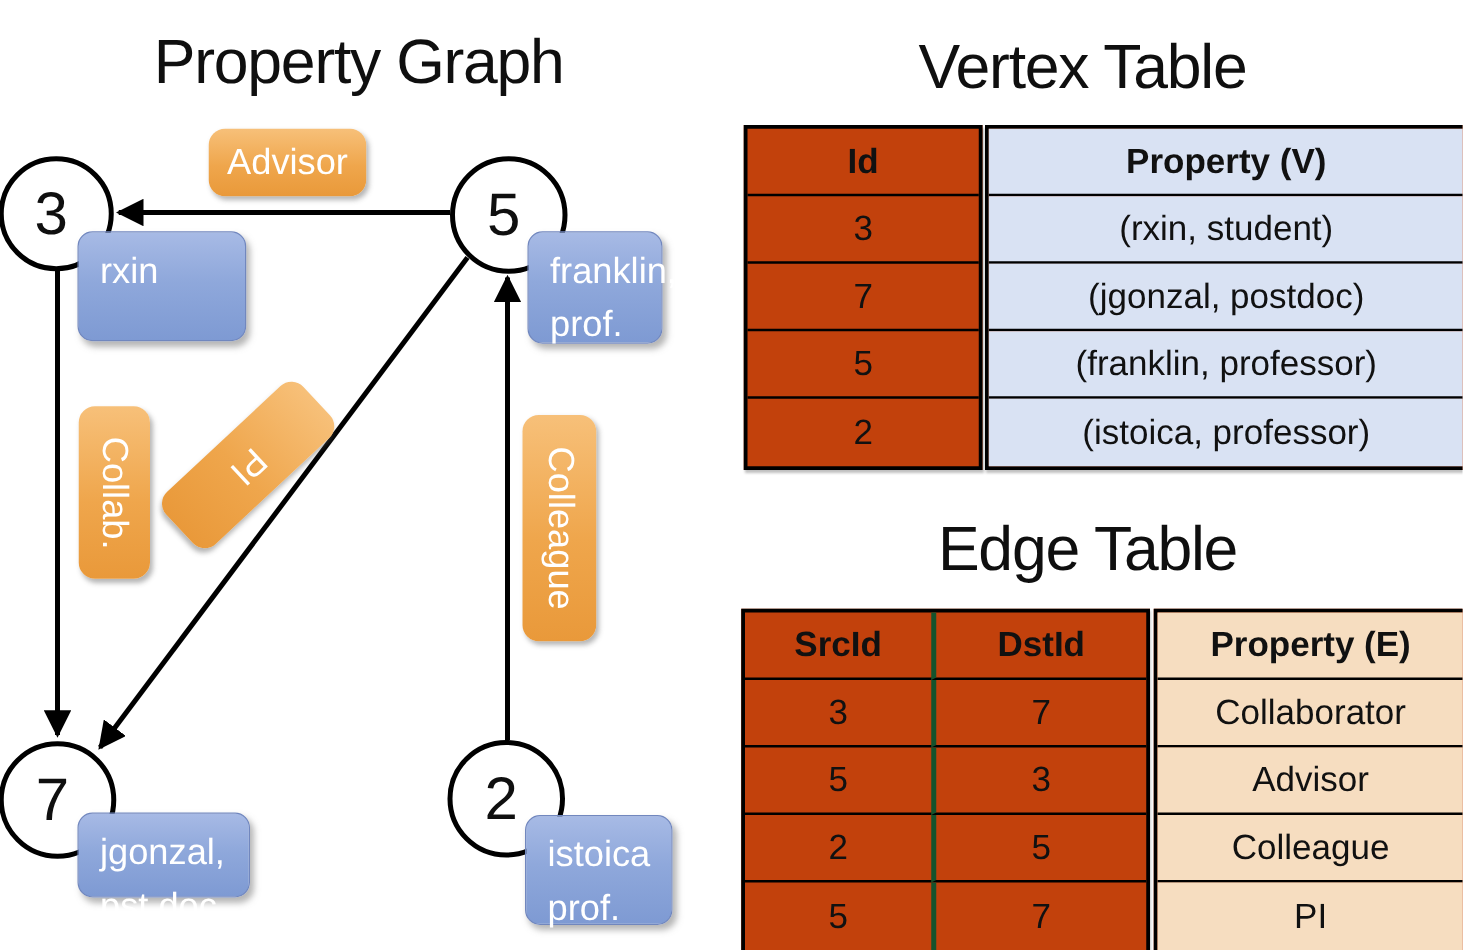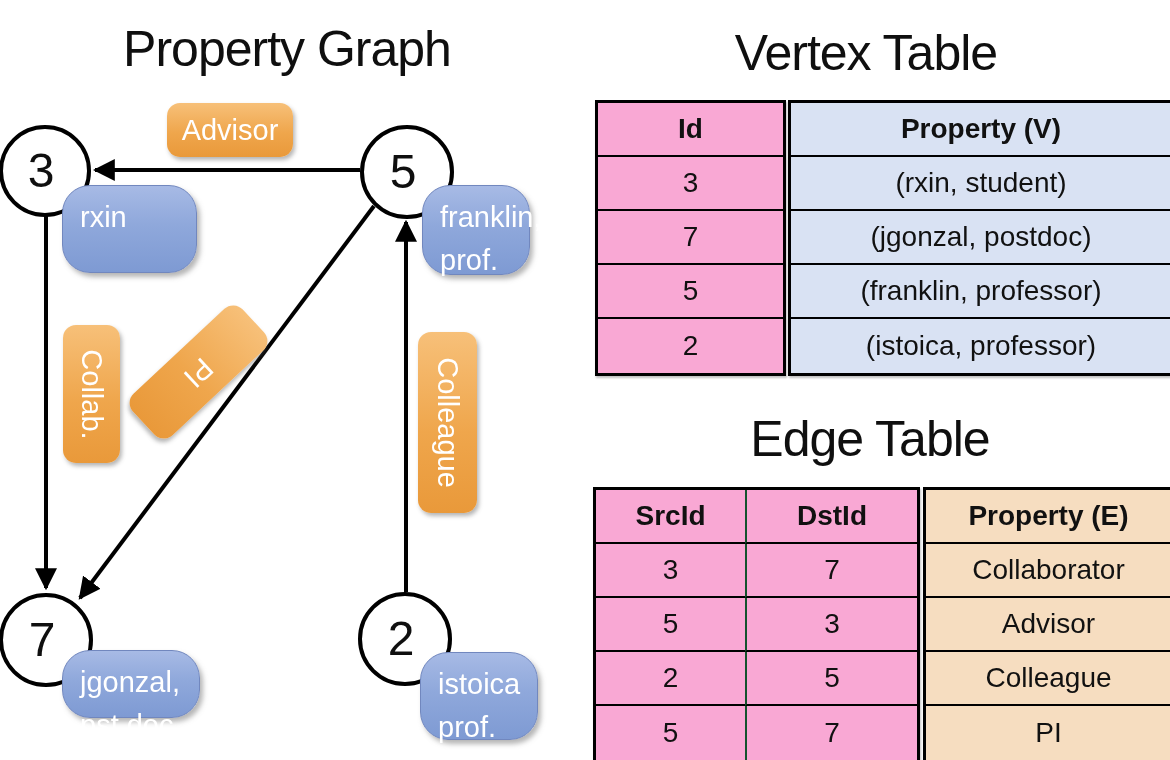--- a/index.html
+++ b/index.html
@@ -16,39 +16,39 @@
   .edge-label{
     position:absolute;display:flex;align-items:center;justify-content:center;
     background:linear-gradient(180deg,#f7c079 0%,#efa64c 55%,#e9993a 100%);
     border-radius:13px;color:#ffffff;font-size:29px;
     box-shadow:2px 3px 4px rgba(90,90,90,.45);
   }
   .vtext{transform:rotate(90deg);white-space:nowrap;}
   .vprop{
     position:absolute;box-sizing:border-box;
     background:linear-gradient(180deg,#a7bae5 0%,#8fa8db 45%,#7e9ad3 100%);
-    border:1px solid #7187be;border-radius:28px;color:#ffffff;
+    border:1px solid #7187be;border-radius:12px;color:#ffffff;
     font-size:29px;line-height:43px;padding:10px 0 0 17px;
     box-shadow:3px 4px 5px rgba(110,110,110,.5);
   }
   
   .subtable{
-    position:absolute;border:3px solid #000;background:#f9a8d4;
+    position:absolute;border:3px solid #000;background:#c2410c;
     box-shadow:1px 2px 2px rgba(0,0,0,.25);
   }
   .cell{
     box-sizing:border-box;height:54px;display:flex;align-items:center;justify-content:center;
     font-size:28px;color:#111;border-bottom:2px solid #000;white-space:nowrap;
   }
   .cell.last{border-bottom:none;}
   .cell.hdr{font-weight:bold;}
   .bluecell{background:#d9e2f3;}
   .peachcell{background:#f6ddc0;}
   .twocol{display:grid;grid-template-columns:149px 1fr;}
-  .twocol .cell.rightcol{border-left:2px solid #14532d;}
+  .twocol .cell.rightcol{border-left:4px solid #14532d;}
 </style>
 </head>
 <body>
 
 <div class="title" style="left:0;top:20px;width:574px;">Property Graph</div>
 
 <svg id="graph-svg" width="585" height="760" viewBox="0 0 585 760">
   <defs>
     <marker id="arrow" viewBox="0 0 10 10" refX="9" refY="5" markerWidth="5.5" markerHeight="5.5" orient="auto-start-reverse">
       <path d="M0,0 L10,5 L0,10 z" fill="#000"></path>

